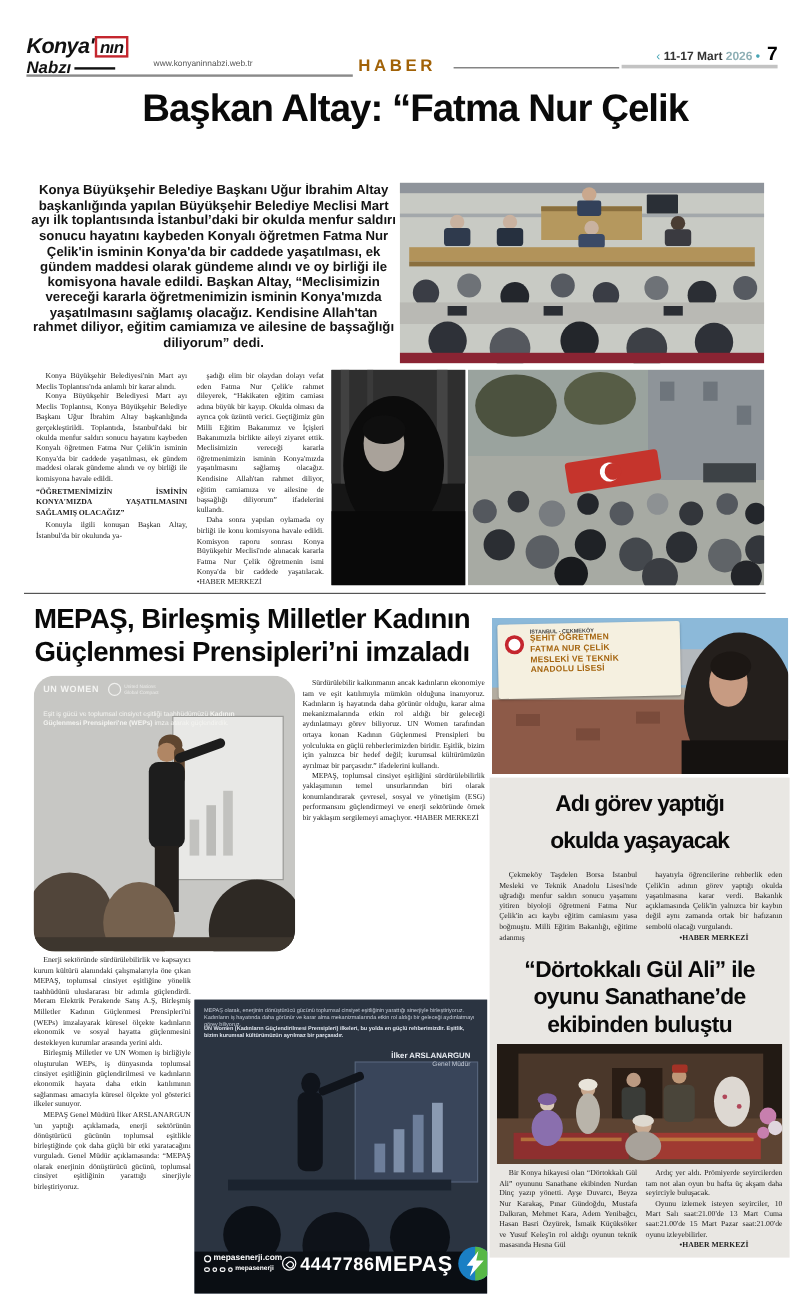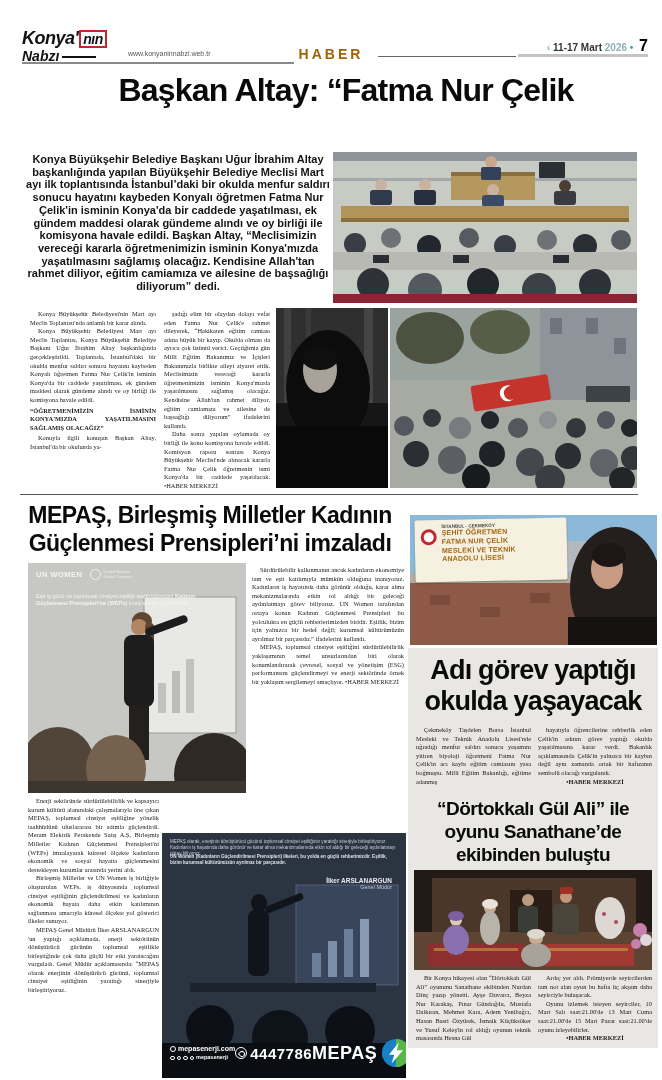--- a/index.html
+++ b/index.html
@@ -24,21 +24,21 @@
   .rule-date { left:518px; top:54px; width:130px; height:3px; background:#c3c3c3; }
   .dateline { right:14px; top:37px; font-family:"Liberation Sans", sans-serif; font-size:10px; font-weight:700; color:#333; }
   .dateline .arr { color:#45a5b5; font-weight:400; }
   .dateline .yr { color:#8fb0b6; }
   .dateline .dot { color:#45a5b5; }
   .dateline .pg { font-size:16px; color:#000; margin-left:3px; }
 
   
   .h1 { left:0; top:72px; width:662px; text-align:center; font-family:"Liberation Sans", sans-serif; font-weight:700; font-size:32px; line-height:36px; letter-spacing:-0.8px; color:#0a0a0a;padding-left:30px; }
   .h2 { left:14px; top:501px; width:392px; text-align:center; font-family:"Liberation Sans", sans-serif; font-weight:700; font-size:23px; line-height:28px; letter-spacing:-0.5px; color:#0a0a0a; }
-  .h3 { left:408px; top:655px; width:250px; text-align:center; font-family:"Liberation Sans", sans-serif; font-weight:700; font-size:27px; line-height:31px; letter-spacing:-0.8px; color:#0a0a0a; }
+  .h3 { left:408px; top:655px; width:250px; text-align:center; font-family:"Liberation Sans", sans-serif; font-weight:700; font-size:19px; line-height:31px; letter-spacing:-0.8px; color:#0a0a0a; }
   .h4 { left:408px; top:797px; width:250px; text-align:center; font-family:"Liberation Sans", sans-serif; font-weight:700; font-size:19px; line-height:23px; letter-spacing:-0.5px; color:#0a0a0a; }
 
   
   .lead { left:26px; top:153px; width:304px; height:152px; font-family:"Liberation Sans", sans-serif; font-weight:700; font-size:11px; line-height:12.7px; text-align:center; overflow:hidden; color:#141414; }
   .bodycol { font-size:6.4px; line-height:8.6px; text-align:justify; overflow:hidden; color:#222; }
   .bodycol p { text-indent:8px; }
   .bodycol p.subhead { text-indent:0; font-weight:700; margin:2px 0; }
   .bodycol p.byline { text-indent:0; text-align:center; font-weight:700; }
   .a1c1 { left:30px;  top:310px; width:126px; height:182px; }
   .a1c2 { left:164px; top:310px; width:106px; height:182px; }
@@ -233,21 +233,21 @@
     </svg>
   </div>
 
   <div class="abs sep1"></div>
 
   <div class="abs h2">
     <div>MEPAŞ, Birleşmiş Milletler Kadının</div>
     <div>Güçlenmesi Prensipleri’ni imzaladı</div>
   </div>
 
-  <div class="abs photo ph-weps" style="position:absolute;">
+  <div class="abs photo ph-weps" style="position:absolute;border-radius:18px;">
     <svg width="218" height="230" viewBox="0 0 218 230">
       <rect width="218" height="230" fill="#c7c7c4"></rect>
       <rect x="116" y="34" width="92" height="136" fill="#e8e8e6" stroke="#9a9a97"></rect>
       <rect x="130" y="120" width="8" height="30" fill="#c2c2bf"></rect>
         <rect x="144" y="108" width="8" height="42" fill="#bcbcb9"></rect>
         <rect x="158" y="96" width="8" height="54" fill="#c2c2bf"></rect>
       <ellipse cx="114" cy="58" rx="10" ry="9" fill="#5f4630"></ellipse>
       <circle cx="111" cy="64" r="8" fill="#b08664"></circle>
       <rect x="117" y="60" width="9" height="30" rx="4" fill="#5f4630"></rect>
       <rect x="96" y="72" width="30" height="72" rx="8" fill="#1d1d1d"></rect>

